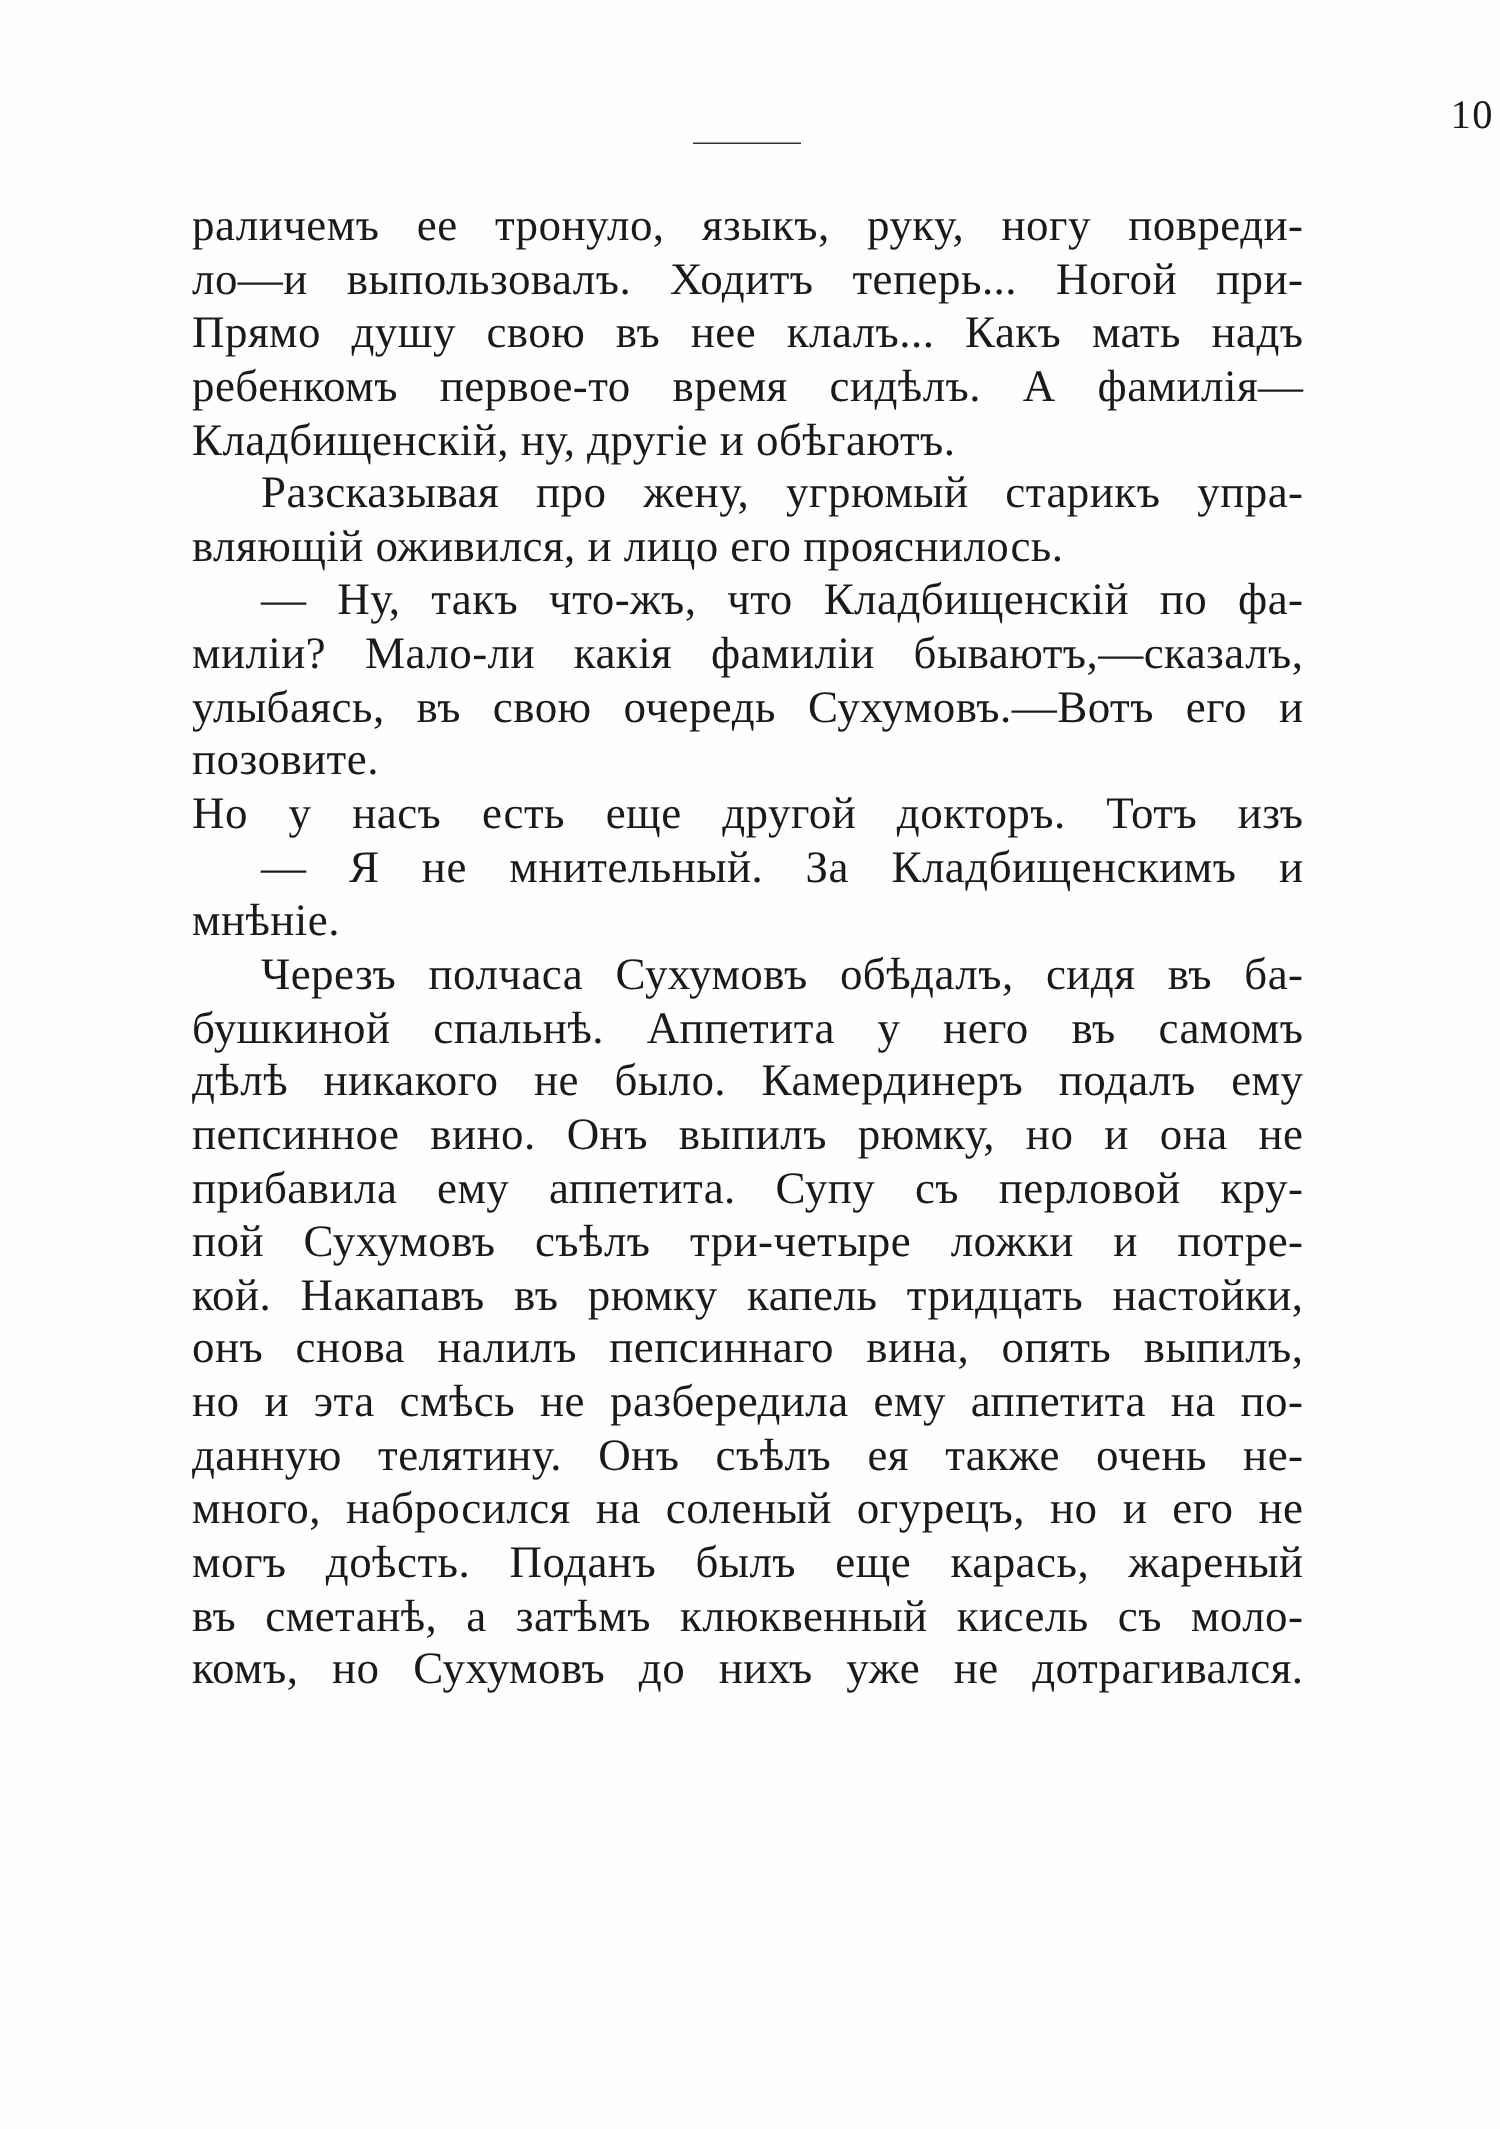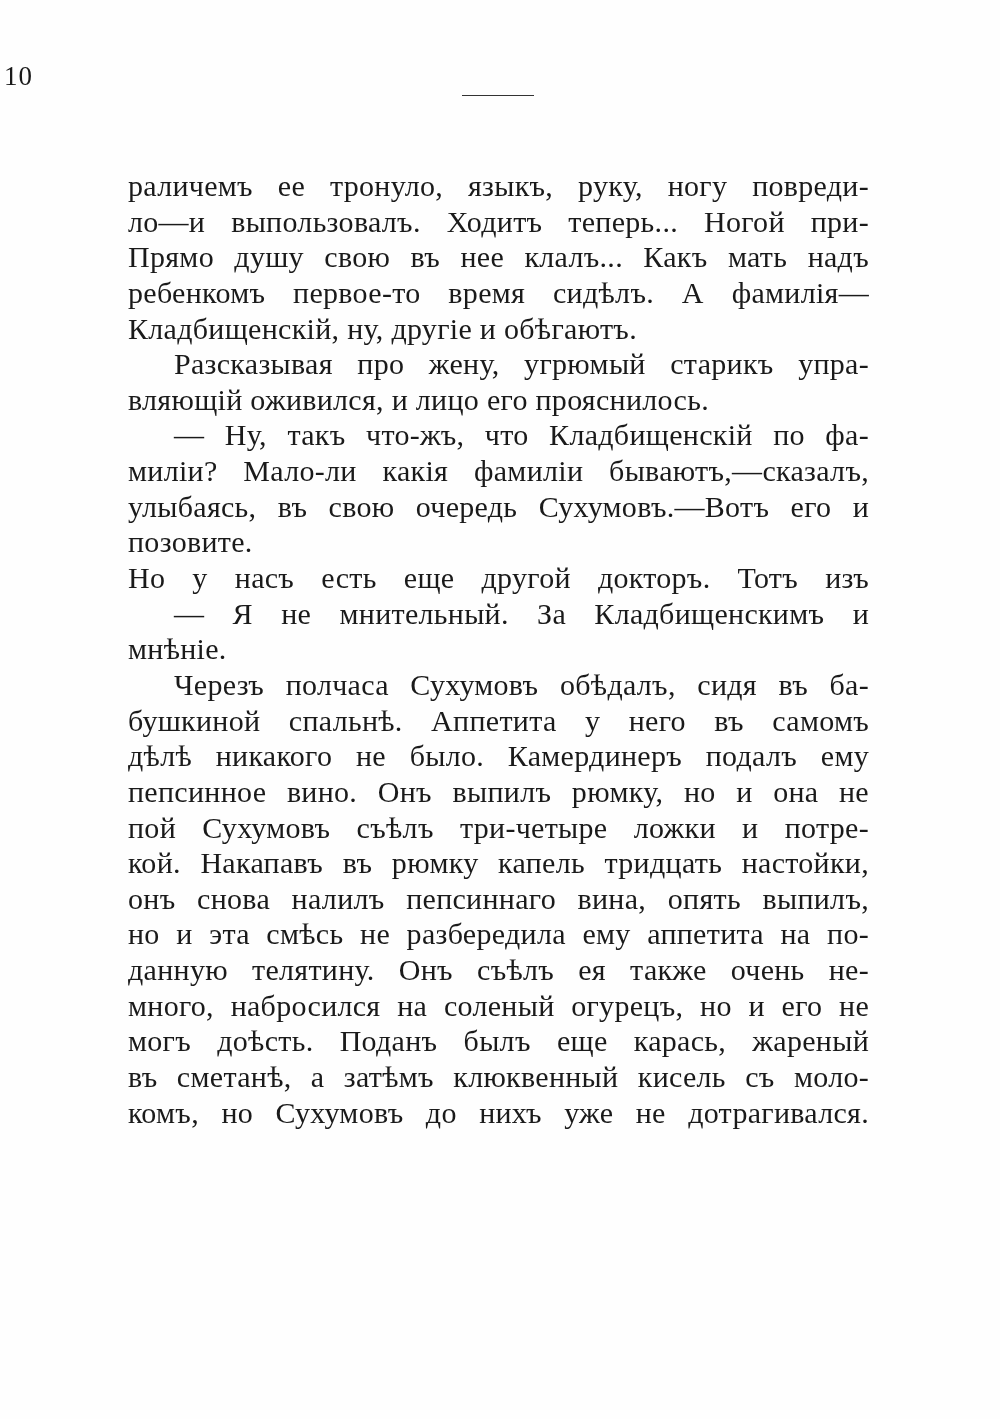--- a/index.html
+++ b/index.html
@@ -20,21 +20,21 @@
       left: 0; top: 0;
       width: 1000px;
       height: 1419px;
       background: #fefefe;
     }
     .page-number-wrap {
       position: absolute;
       top: 60px;
       left: 0;
       width: 1000px;
-      text-align: left;
+      text-align: right;
     }
     .page-number {
       display: inline-block;
       font-size: 27px;
       line-height: 32px;
       padding: 0 4px;
       letter-spacing: 1px;
     }
     .page-rule {
       position: absolute;
@@ -42,21 +42,20 @@
       left: 462px;
       width: 72px;
       height: 0;
       border-top: 1.5px solid #333;
     }
     .body-text {
       position: absolute;
       top: 133px;
       left: 128px;
       width: 741px;
-      margin-top: 35px;
     }
     .line {
       height: 35.65px;
       font-size: 30px;
       line-height: 35.65px;
       white-space: nowrap;
       text-align: justify;
       text-align-last: justify;
       letter-spacing: 0.3px;
     }
@@ -88,20 +87,21 @@
       <div class="line">миліи? Мало-ли какія фамиліи бываютъ,—сказалъ,</div>
       <div class="line">улыбаясь, въ свою очередь Сухумовъ.—Вотъ его и</div>
       <div class="line last">позовите.</div>
       <div class="line">Но у насъ есть еще другой докторъ. Тотъ изъ</div>
       <div class="line indent">— Я не мнительный. За Кладбищенскимъ и</div>
       <div class="line last">мнѣніе.</div>
       <div class="line indent">Черезъ полчаса Сухумовъ обѣдалъ, сидя въ ба-</div>
       <div class="line">бушкиной спальнѣ. Аппетита у него въ самомъ</div>
       <div class="line">дѣлѣ никакого не было. Камердинеръ подалъ ему</div>
       <div class="line">пепсинное вино. Онъ выпилъ рюмку, но и она не</div>
+      <div class="line">прибавила ему аппетита. Супу съ перловой кру-</div>
       <div class="line">пой Сухумовъ съѣлъ три-четыре ложки и потре-</div>
       <div class="line">кой. Накапавъ въ рюмку капель тридцать настойки,</div>
       <div class="line">онъ снова налилъ пепсиннаго вина, опять выпилъ,</div>
       <div class="line">но и эта смѣсь не разбередила ему аппетита на по-</div>
       <div class="line">данную телятину. Онъ съѣлъ ея также очень не-</div>
       <div class="line">много, набросился на соленый огурецъ, но и его не</div>
       <div class="line">могъ доѣсть. Поданъ былъ еще карась, жареный</div>
       <div class="line">въ сметанѣ, а затѣмъ клюквенный кисель съ моло-</div>
       <div class="line">комъ, но Сухумовъ до нихъ уже не дотрагивался.</div>
     </div>

